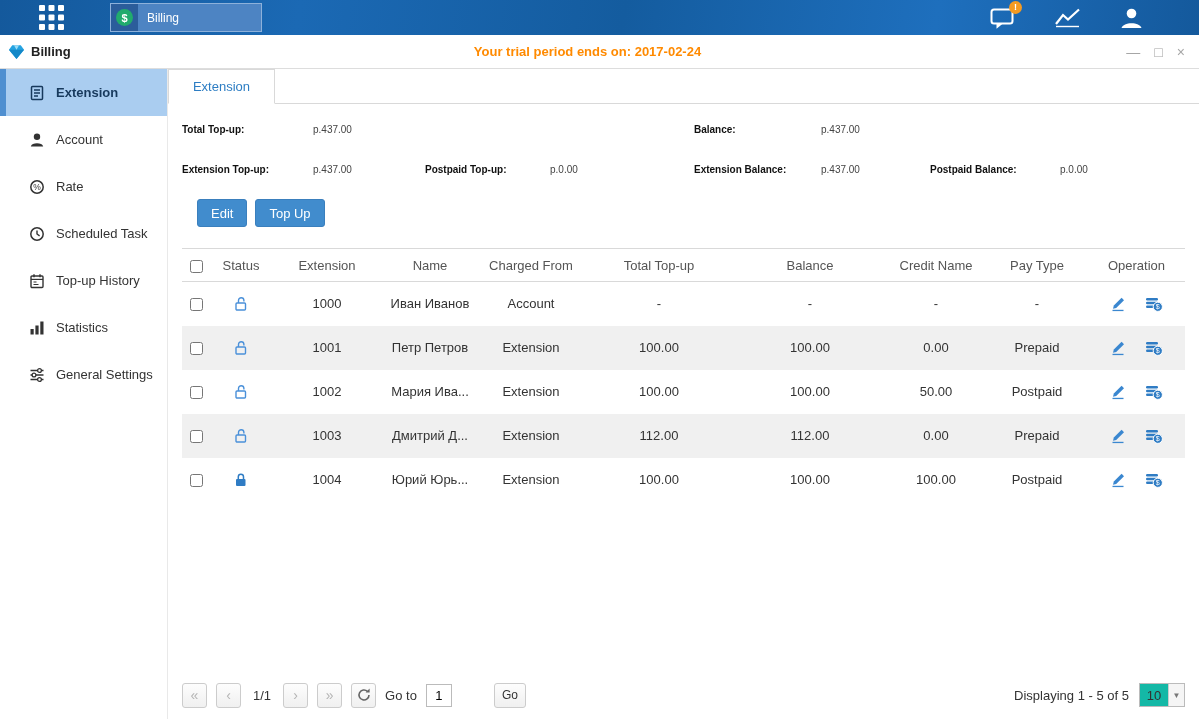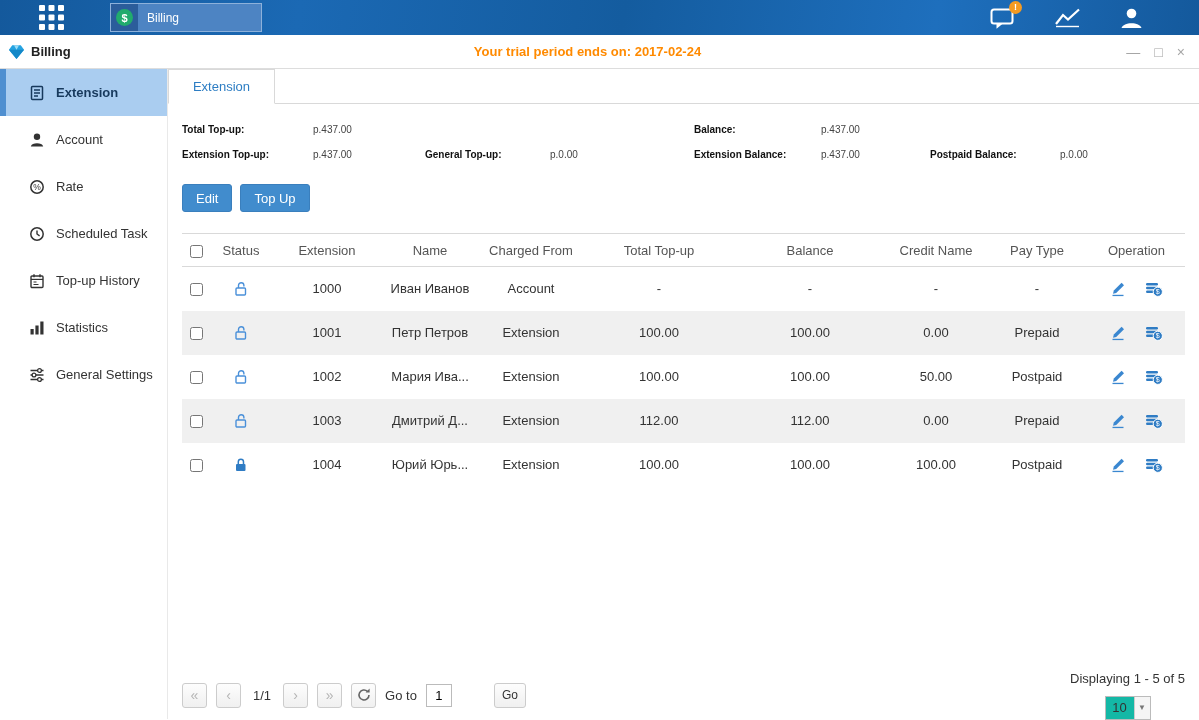--- a/index.html
+++ b/index.html
@@ -35,28 +35,28 @@
   .side-item.active .si-icon { color:#17395c; }
 
   .main { flex:1; display:flex; flex-direction:column; min-width:0; background:#fff; }
   .tabstrip { height:35px; display:flex; border-bottom:1px solid #d9d9d9; }
   .tab { height:35px; width:107px; display:flex; align-items:center; justify-content:center; background:#fff; border:1px solid #d9d9d9; border-bottom:1px solid #fff; margin-bottom:-1px; color:#2d7dc3; font-size:13px; cursor:pointer; }
   .content { flex:1; display:flex; flex-direction:column; padding:0 14px 10px 14px; min-height:0; }
 
   
   .summary-row { display:grid; grid-template-columns:131px 112px 125px 144px 127px 109px 130px auto; font-size:10px; align-items:center; }
   .summary-row.r1 { margin-top:20px; }
-  .summary-row.r2 { margin-top:14px; }
+  .summary-row.r2 { margin-top:29px; }
   .lbl { font-weight:bold; color:#111; }
   .val { color:#444; }
   .pos5 { grid-column:5; }
   .pos6 { grid-column:6; }
 
   
-  .actions { margin-top:24px; display:flex; gap:8px; }
+  .actions { margin-top:24px; display:flex; gap:8px;margin-left:15px; }
   .btn { height:28px; padding:0 13px; background:#418ccd; border:1px solid #3a7fbd; border-radius:3px; color:#fff; font-size:13px; cursor:pointer; font-family:inherit; }
 
   
   .data-table { margin-top:21px; width:100%; border-collapse:collapse; table-layout:fixed; font-size:13px; }
   .data-table thead th { height:33px; border-top:1px solid #d9d9d9; border-bottom:1px solid #d9d9d9; font-weight:normal; color:#555; text-align:center; }
   .data-table tbody td { height:44px; text-align:center; color:#333; overflow:hidden; white-space:nowrap; }
   .data-table tbody tr:nth-child(even) { background:#f0f0f0; }
   .data-table input[type=checkbox] { width:13px; height:13px; cursor:pointer; vertical-align:middle; }
   .status-cell svg { vertical-align:middle; }
   .status-cell .lock-closed { display:none; }
@@ -64,21 +64,21 @@
   .op { display:inline-flex; margin:0 8px; cursor:pointer; vertical-align:middle; }
 
   
   .pagination { margin-top:auto; display:flex; align-items:center; gap:9px; font-size:13px; color:#333; height:28px; }
   .pg-btn { width:25px; height:25px; border:1px solid #ccc; border-radius:3px; background:linear-gradient(#fdfdfd,#f0f0f0); display:flex; align-items:center; justify-content:center; color:#b5b5b5; font-size:14px; cursor:pointer; flex:0 0 25px; }
   .pg-btn.dark { color:#555; }
   .page-indicator { margin:0 3px; }
   .goto-label { }
   .goto-input { width:26px; height:23px; border:1px solid #bbb; text-align:center; font-size:13px; font-family:inherit; padding:0; }
   .go-btn { height:25px; padding:0 7px; border:1px solid #ccc; border-radius:3px; background:linear-gradient(#fdfdfd,#f0f0f0); font-size:12px; color:#333; cursor:pointer; font-family:inherit;margin-left:33px; }
-  .pg-right { margin-left:auto; display:flex; align-items:center; gap:10px;flex-direction:column; }
+  .pg-right { margin-left:auto; display:flex; align-items:center; gap:10px; }
   .page-size { width:46px; height:24px; border:1px solid #bbb; display:flex; align-items:center; background:#14b8a6; cursor:pointer; }
   .page-size .num { flex:1; text-align:center; font-size:13px; color:#333; }
   .page-size .caret { width:16px; height:100%; display:flex; align-items:center; justify-content:center; font-size:8px; color:#777; border-left:1px solid #ccc; background:#f5f5f5; }
 </style>
 </head>
 <body>
 
 <div class="screen">
 
   <div class="topbar">
@@ -230,21 +230,21 @@
         <div class="summary-row r1">
           <span class="lbl">Total Top-up:</span>
           <span class="val">p.437.00</span>
           <span class="lbl pos5">Balance:</span>
           <span class="val pos6">p.437.00</span>
         </div>
 
         <div class="summary-row r2">
           <span class="lbl">Extension Top-up:</span>
           <span class="val">p.437.00</span>
-          <span class="lbl">General Top-up:</span>
+          <span class="lbl">Postpaid Top-up:</span>
           <span class="val">p.0.00</span>
           <span class="lbl">Extension Balance:</span>
           <span class="val">p.437.00</span>
           <span class="lbl">Postpaid Balance:</span>
           <span class="val">p.0.00</span>
         </div>
 
         <div class="actions">
           <button class="btn">Edit</button>
           <button class="btn">Top Up</button>

